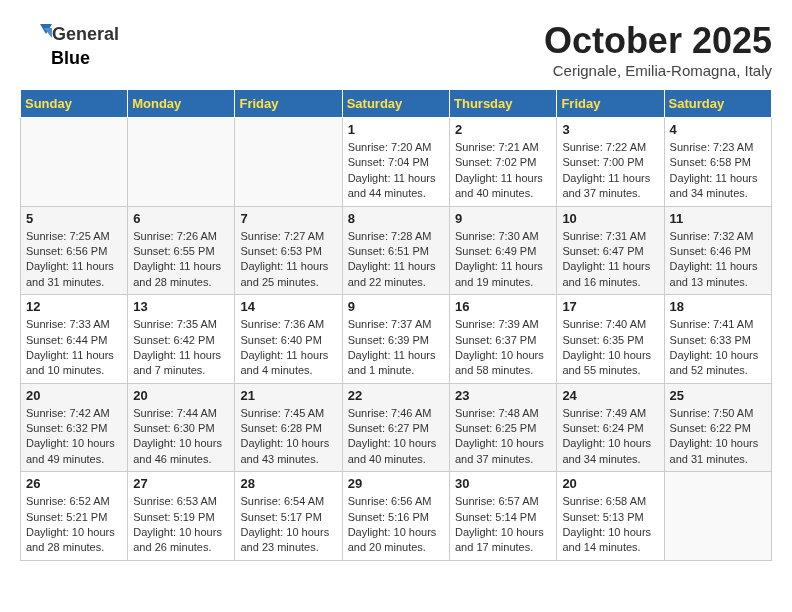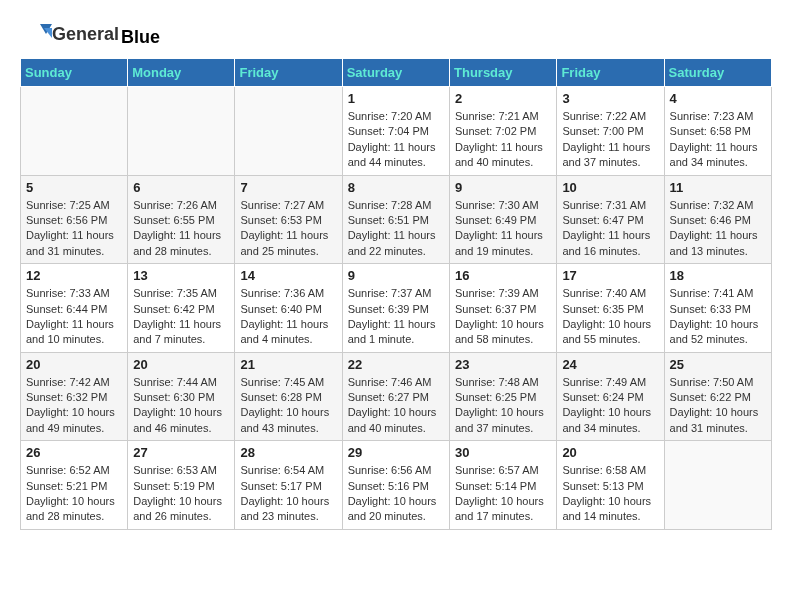--- a/index.html
+++ b/index.html
@@ -11,22 +11,22 @@
       padding: 20px;
     }
     .header {
       display: flex;
       justify-content: space-between;
       align-items: flex-start;
       margin-bottom: 10px;
     }
     .logo {
       display: flex;
-      flex-direction: row;
-      align-items: flex-end;
+      flex-direction: column;
+      align-items: center;
     }
     .logo-row {
       display: flex;
       align-items: center;
     }
     .title-area {
       text-align: right;
     }
     .month-title {
       font-size: 36px;
@@ -36,21 +36,21 @@
     .location {
       font-size: 15px;
       color: #444;
     }
     .calendar {
       width: 100%;
       border-collapse: collapse;
     }
     .calendar th {
       background: #2b6cb0;
-      color: #5eead4;
+      color: #fde047;
       font-size: 13px;
       padding: 6px 4px;
       text-align: left;
       border: 1px solid #fff;
       margin-left: 8px;
     }
     .calendar td {
       vertical-align: top;
       border: 1px solid #ccc;
       padding: 4px 5px;
@@ -86,20 +86,24 @@
 <div class="header">
   <div class="logo">
     <div class="logo-row">
       <svg width="32" height="28" viewBox="0 0 32 28">
         <polygon points="20,4 32,4 26,14" fill="#2b6cb0"></polygon>
         <polygon points="24,8 32,8 32,18" fill="#4a90d9"></polygon>
       </svg>
       <span style="font-size:18px; font-weight:bold; color:#333;">General</span>
     </div>
     <span style="font-size:18px; font-weight:bold; color:#000000; margin-left:2px;">Blue</span>
+  </div>
+  <div class="title-area">
+    <div class="month-title">October 2025</div>
+    <div class="location">Cerignale, Emilia-Romagna, Italy</div>
   </div>
 </div>
 
 <table class="calendar">
   <thead>
     <tr>
       <th>Sunday</th>
       <th>Monday</th>
       <th>Friday</th>
       <th>Saturday</th>

